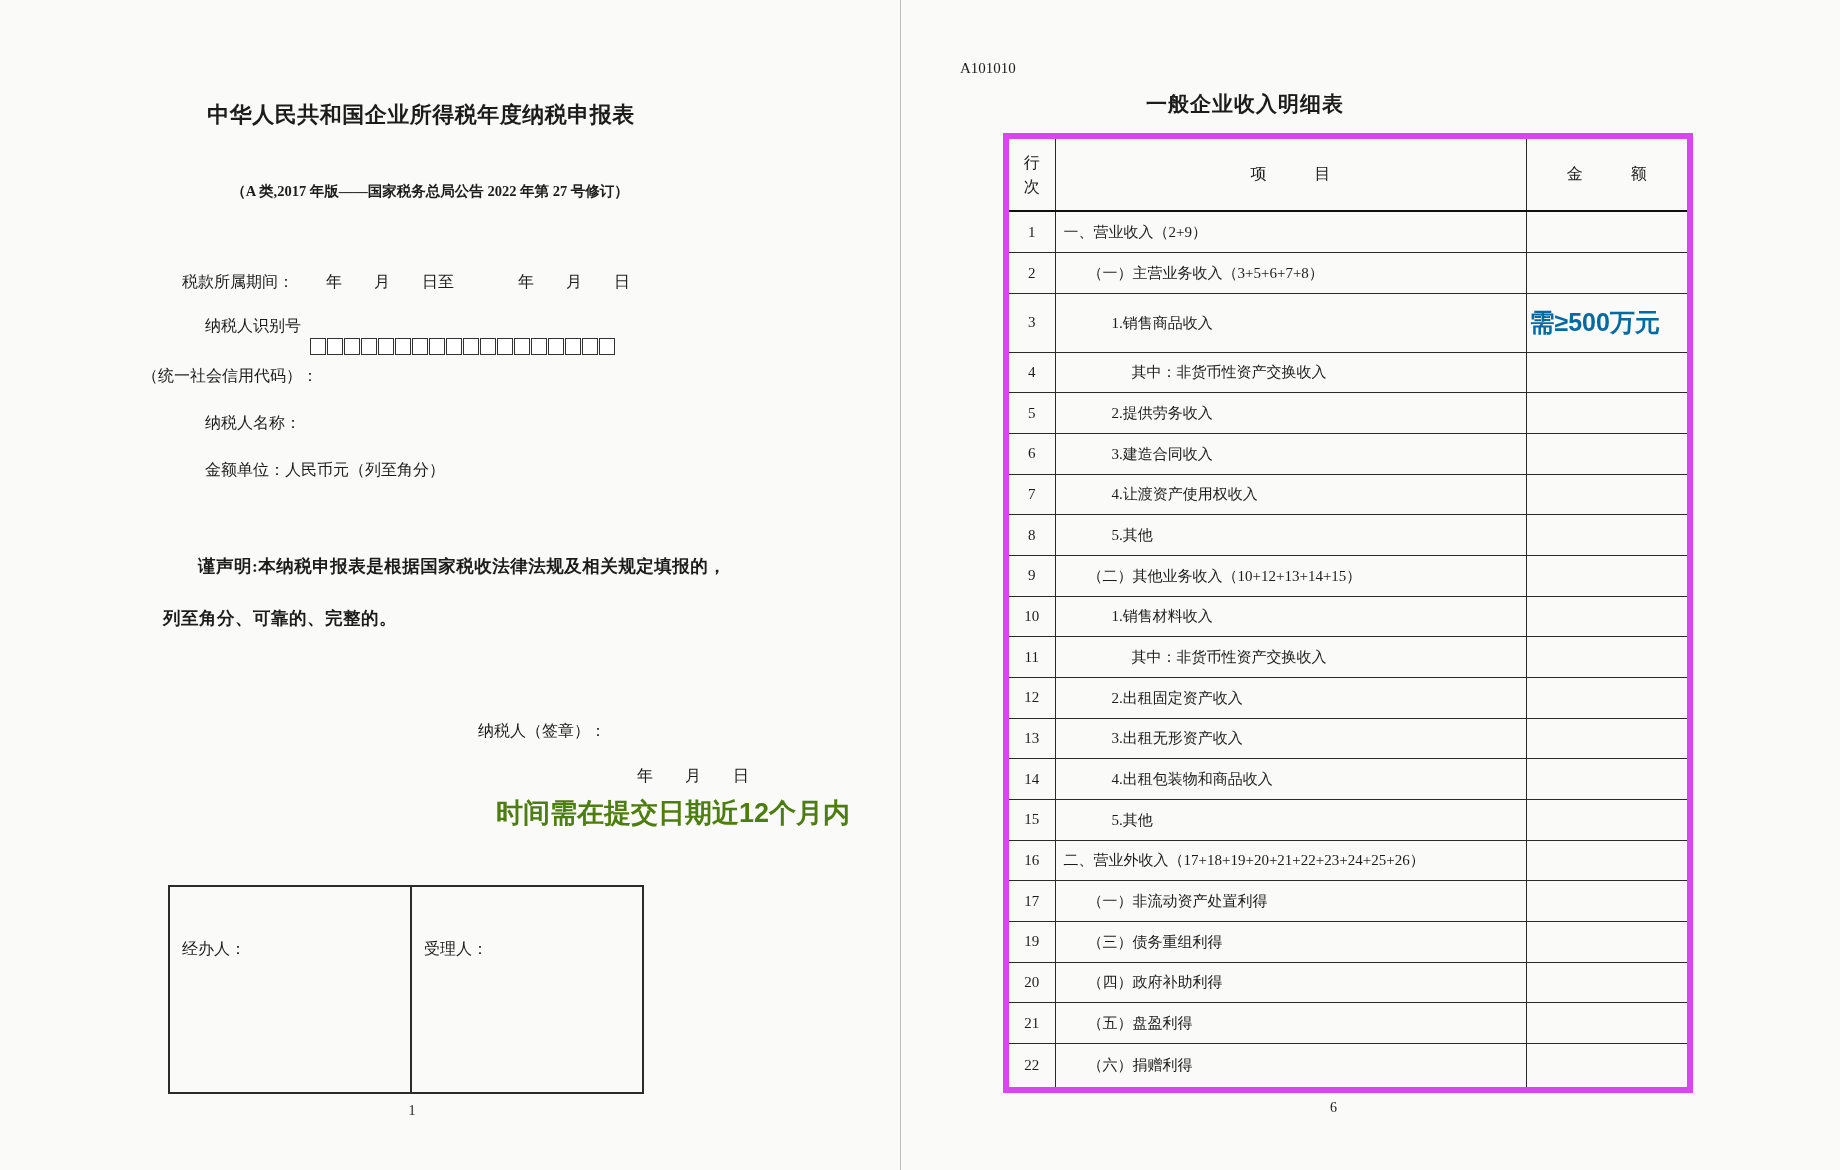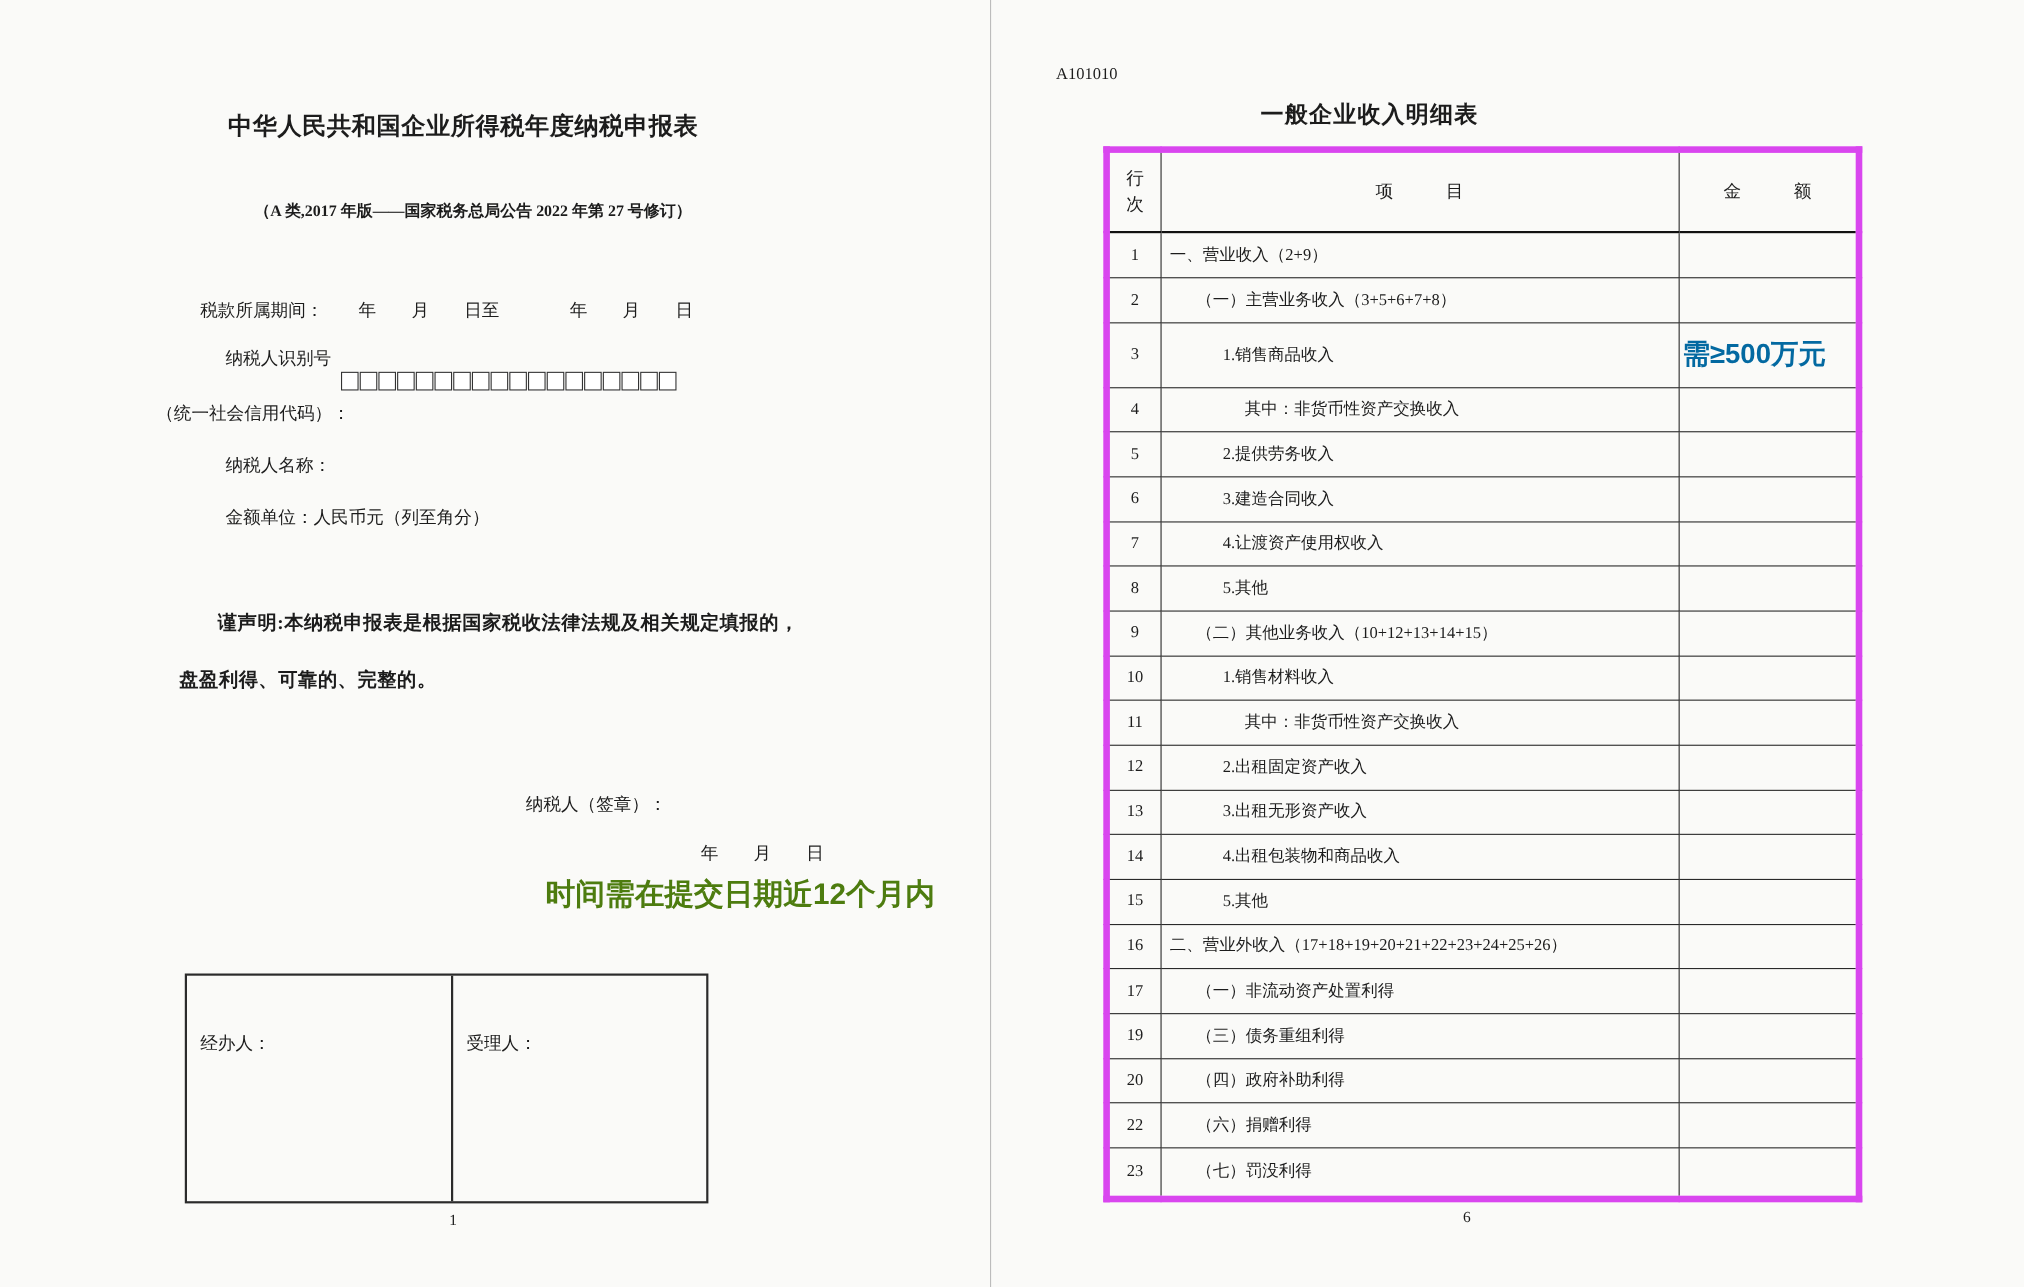--- a/index.html
+++ b/index.html
@@ -70,21 +70,21 @@
   <div class="abs lp-period pre">税款所属期间：　　年　　月　　日至　　　　年　　月　　日</div>
 
   <div class="abs lp-id-label">纳税人识别号</div>
   <div class="abs lp-id-boxes"><span class="box"></span><span class="box"></span><span class="box"></span><span class="box"></span><span class="box"></span><span class="box"></span><span class="box"></span><span class="box"></span><span class="box"></span><span class="box"></span><span class="box"></span><span class="box"></span><span class="box"></span><span class="box"></span><span class="box"></span><span class="box"></span><span class="box"></span><span class="box"></span></div>
   <div class="abs lp-id-sublabel">（统一社会信用代码）：</div>
 
   <div class="abs lp-name-label">纳税人名称：</div>
   <div class="abs lp-unit-label">金额单位：人民币元（列至角分）</div>
 
   <div class="abs lp-decl1">谨声明:本纳税申报表是根据国家税收法律法规及相关规定填报的，</div>
-  <div class="abs lp-decl2">盘盈利得、可靠的、完整的。</div>
+  <div class="abs lp-decl2">列至角分、可靠的、完整的。</div>
 
   <div class="abs lp-sign">纳税人（签章）：</div>
   <div class="abs lp-sign-date pre">年　　月　　日</div>
   <div class="abs lp-annotation blue">时间需在提交日期近12个月内</div>
 
   <div class="abs lp-box-table">
     <div class="lp-box-cell first">
       <span>经办人：</span>
     </div>
     <div class="lp-box-cell second">
@@ -240,30 +240,30 @@
             <td class="cell-amt"></td>
           </tr>
           <tr>
             <td class="cell-no">20</td>
             <td class="cell-item">
               <span style="padding-left: 32px;">（四）政府补助利得</span>
             </td>
             <td class="cell-amt"></td>
           </tr>
           <tr>
+            <td class="cell-no">21</td>
+            <td class="cell-item">
+              <span style="padding-left: 32px;">（五）盘盈利得</span>
+            </td>
+            <td class="cell-amt"></td>
+          </tr>
+          <tr>
             <td class="cell-no">22</td>
             <td class="cell-item">
               <span style="padding-left: 32px;">（六）捐赠利得</span>
-            </td>
-            <td class="cell-amt"></td>
-          </tr>
-          <tr>
-            <td class="cell-no">23</td>
-            <td class="cell-item">
-              <span style="padding-left: 32px;">（七）罚没利得</span>
             </td>
             <td class="cell-amt"></td>
           </tr>
         </tbody>
     </table>
   </div>
 
   <div class="abs rp-pageno">6</div>
 </div>
 

